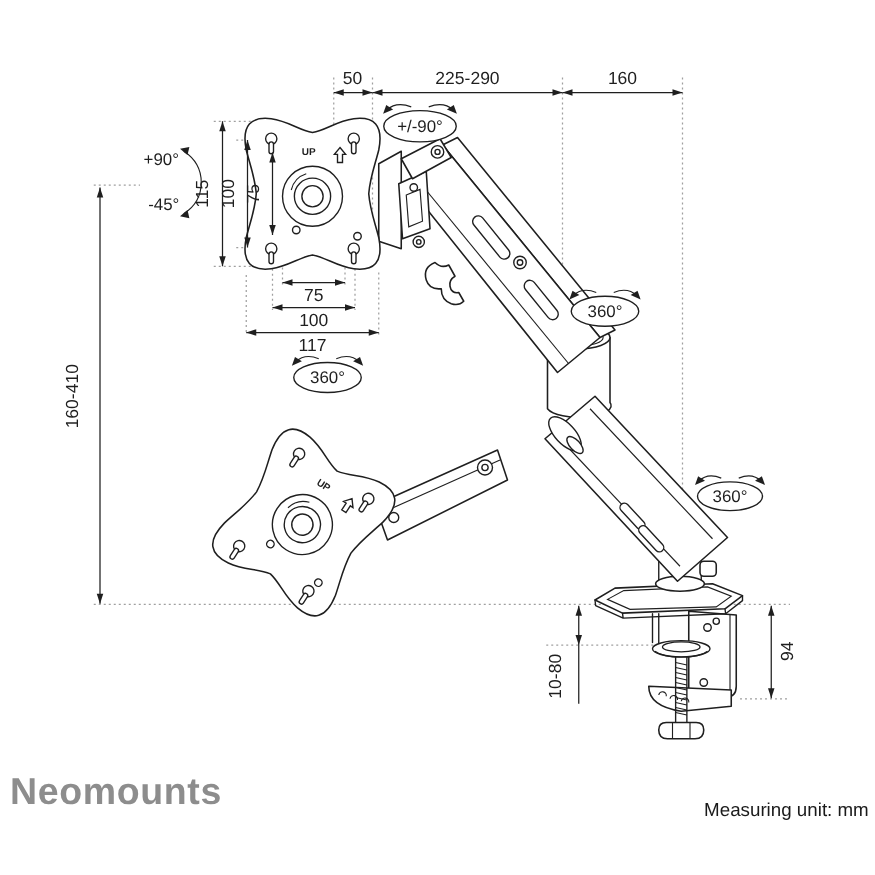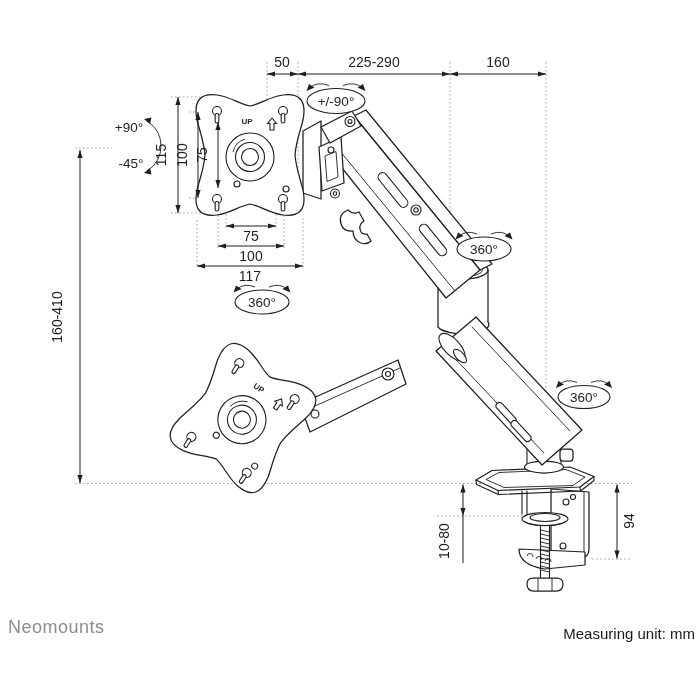--- a/index.html
+++ b/index.html
@@ -18,23 +18,23 @@
   
   .ext{fill:none;stroke:var(--extension);stroke-width:1;stroke-dasharray:1.6 2.4;}
   .dimline{fill:none;stroke:var(--dim);stroke-width:1;}
   .ah{fill:var(--dim);stroke:none;}
   text{fill:var(--dim);}
   .t-dim{font-size:14px;}
   .t-ang{font-size:13.5px;}
   .t-up{font-size:8px;font-weight:bold;}
   .mid{text-anchor:middle;}
   
-  .brand{position:absolute;left:8px;top:617px;font-size:18px;font-weight:400;
+  .brand{position:absolute;left:8px;top:617px;font-size:30px;font-weight:700;
          color:var(--brand-gray);letter-spacing:.5px;}
-  .unit{position:absolute;right:5px;top:625px;font-size:15px;color:#1a1a1a;text-align:right;}
+  .unit{position:absolute;right:5px;top:640px;font-size:15px;color:#1a1a1a;text-align:right;}
 </style>
 </head>
 <body>
 
 <div class="canvas">
 <svg width="700" height="700" viewBox="0 0 700 700">
 
   <g>
     <line class="ext" x1="267" y1="62" x2="267" y2="150"></line>
     <line class="ext" x1="298" y1="62" x2="298" y2="172"></line>

